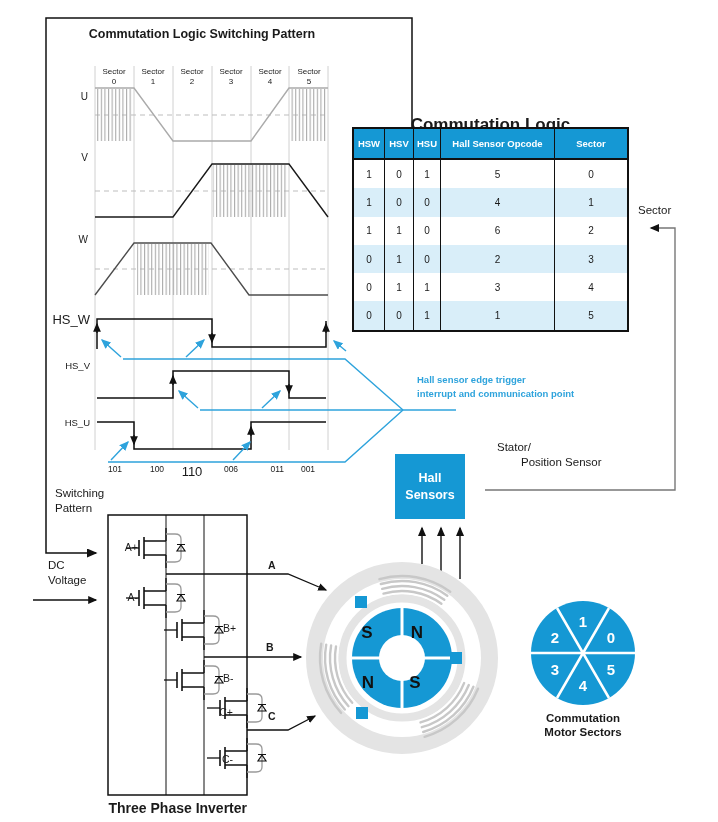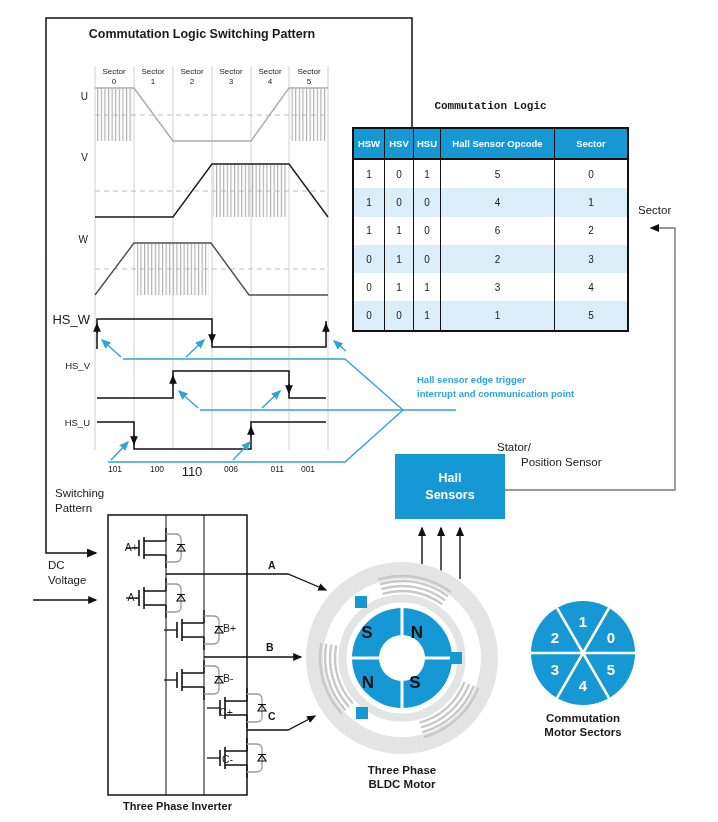--- a/index.html
+++ b/index.html
@@ -16,21 +16,21 @@
   .ltable{position:absolute;left:352px;top:127px;width:277px;box-sizing:border-box;
           border:2px solid #111;display:grid;
           grid-template-columns:31px 29px 27px 114px 1fr;
           grid-template-rows:31px repeat(6,28.3px);}
   .ltable .cell{display:flex;align-items:center;justify-content:center;
           border-right:1px solid #111;font-size:10px;}
   .ltable .cell.last{border-right:none;}
   .ltable .hd{background:#1598D4;color:#fff;font-weight:bold;font-size:9.5px;
           border-bottom:2px solid #111;}
   .ltable .alt{background:#D9EEF9;}
-  .hallbox{position:absolute;left:395px;top:454px;width:110px;height:65px;background:#1598D4;
+  .hallbox{position:absolute;left:395px;top:454px;width:70px;height:65px;background:#1598D4;
           display:flex;flex-direction:column;align-items:center;justify-content:center;
           color:#fff;font-weight:bold;font-size:12.5px;line-height:1.3;}
 </style>
 </head>
 <body>
 
 <div class="canvas">
 
   <svg class="layer" width="718" height="822" viewBox="0 0 718 822">
     <defs>
@@ -193,21 +193,21 @@
   <div class="lbl c" style="left:100px;top:464px;width:30px;font-size:8.5px;">101</div>
   <div class="lbl c" style="left:142px;top:464px;width:30px;font-size:8.5px;">100</div>
   <div class="lbl c" style="left:177px;top:464px;width:30px;font-size:13px;">110</div>
   <div class="lbl c" style="left:216px;top:464px;width:30px;font-size:8.5px;">006</div>
   <div class="lbl c" style="left:254px;top:464px;width:30px;font-size:8.5px;text-align:right;">011</div>
   <div class="lbl c" style="left:293px;top:464px;width:30px;font-size:8.5px;">001</div>
 
   <div class="lbl blue" style="left:417px;top:374px;font-size:9.5px;">Hall sensor edge trigger</div>
   <div class="lbl blue" style="left:417px;top:388px;font-size:9.5px;">interrupt and communication point</div>
 
-  <div class="lbl c b" style="left:352px;top:100px;width:277px;font-size:11px;font-family:Liberation Mono, monospace;">Commutation Logic</div>
+  <div class="lbl c b" style="left:352px;top:114px;width:277px;font-size:17px;">Commutation Logic</div>
   <div class="ltable">
     <div class="cell hd">HSW</div>
     <div class="cell hd">HSV</div>
     <div class="cell hd">HSU</div>
     <div class="cell hd">Hall Sensor Opcode</div>
     <div class="cell hd last">Sector</div>
 
     <div class="cell">1</div>
     <div class="cell">0</div>
     <div class="cell">1</div>
@@ -263,29 +263,27 @@
   <div class="lbl r" style="left:98px;top:591px;width:40px;font-size:10.5px;">A-</div>
   <div class="lbl" style="left:223px;top:622px;font-size:10.5px;">B+</div>
   <div class="lbl" style="left:223px;top:672px;font-size:10.5px;">B-</div>
   <div class="lbl r" style="left:195px;top:706px;width:38px;font-size:10.5px;">C+</div>
   <div class="lbl r" style="left:195px;top:753px;width:38px;font-size:10.5px;">C-</div>
 
   <div class="lbl b" style="left:268px;top:559px;font-size:10.5px;">A</div>
   <div class="lbl b" style="left:266px;top:641px;font-size:10.5px;">B</div>
   <div class="lbl b" style="left:268px;top:710px;font-size:10.5px;">C</div>
 
-  <div class="lbl c b" style="left:108px;top:800px;width:139px;font-size:11px;">Three Phase Inverter</div>
+  <div class="lbl c b" style="left:108px;top:800px;width:139px;font-size:14px;text-align:right;">Three Phase Inverter</div>
 
   <div class="lbl c b" style="left:355px;top:622px;width:24px;font-size:17px;color:#111;">S</div>
   <div class="lbl c b" style="left:405px;top:622px;width:24px;font-size:17px;color:#111;">N</div>
   <div class="lbl c b" style="left:356px;top:672px;width:24px;font-size:17px;color:#111;">N</div>
   <div class="lbl c b" style="left:403px;top:672px;width:24px;font-size:17px;color:#111;">S</div>
 
-  <div class="lbl c b" style="left:332px;top:763px;width:140px;font-size:11.5px;">Three Phase
-BLDC Motor</div>
 
   <div class="lbl c b white" style="left:573px;top:613px;width:20px;font-size:15px;">1</div>
   <div class="lbl c b white" style="left:601px;top:629px;width:20px;font-size:15px;">0</div>
   <div class="lbl c b white" style="left:601px;top:661px;width:20px;font-size:15px;">5</div>
   <div class="lbl c b white" style="left:573px;top:677px;width:20px;font-size:15px;">4</div>
   <div class="lbl c b white" style="left:545px;top:661px;width:20px;font-size:15px;">3</div>
   <div class="lbl c b white" style="left:545px;top:629px;width:20px;font-size:15px;">2</div>
 
   <div class="lbl c b" style="left:513px;top:711px;width:140px;font-size:11.5px;">Commutation
 Motor Sectors</div>

